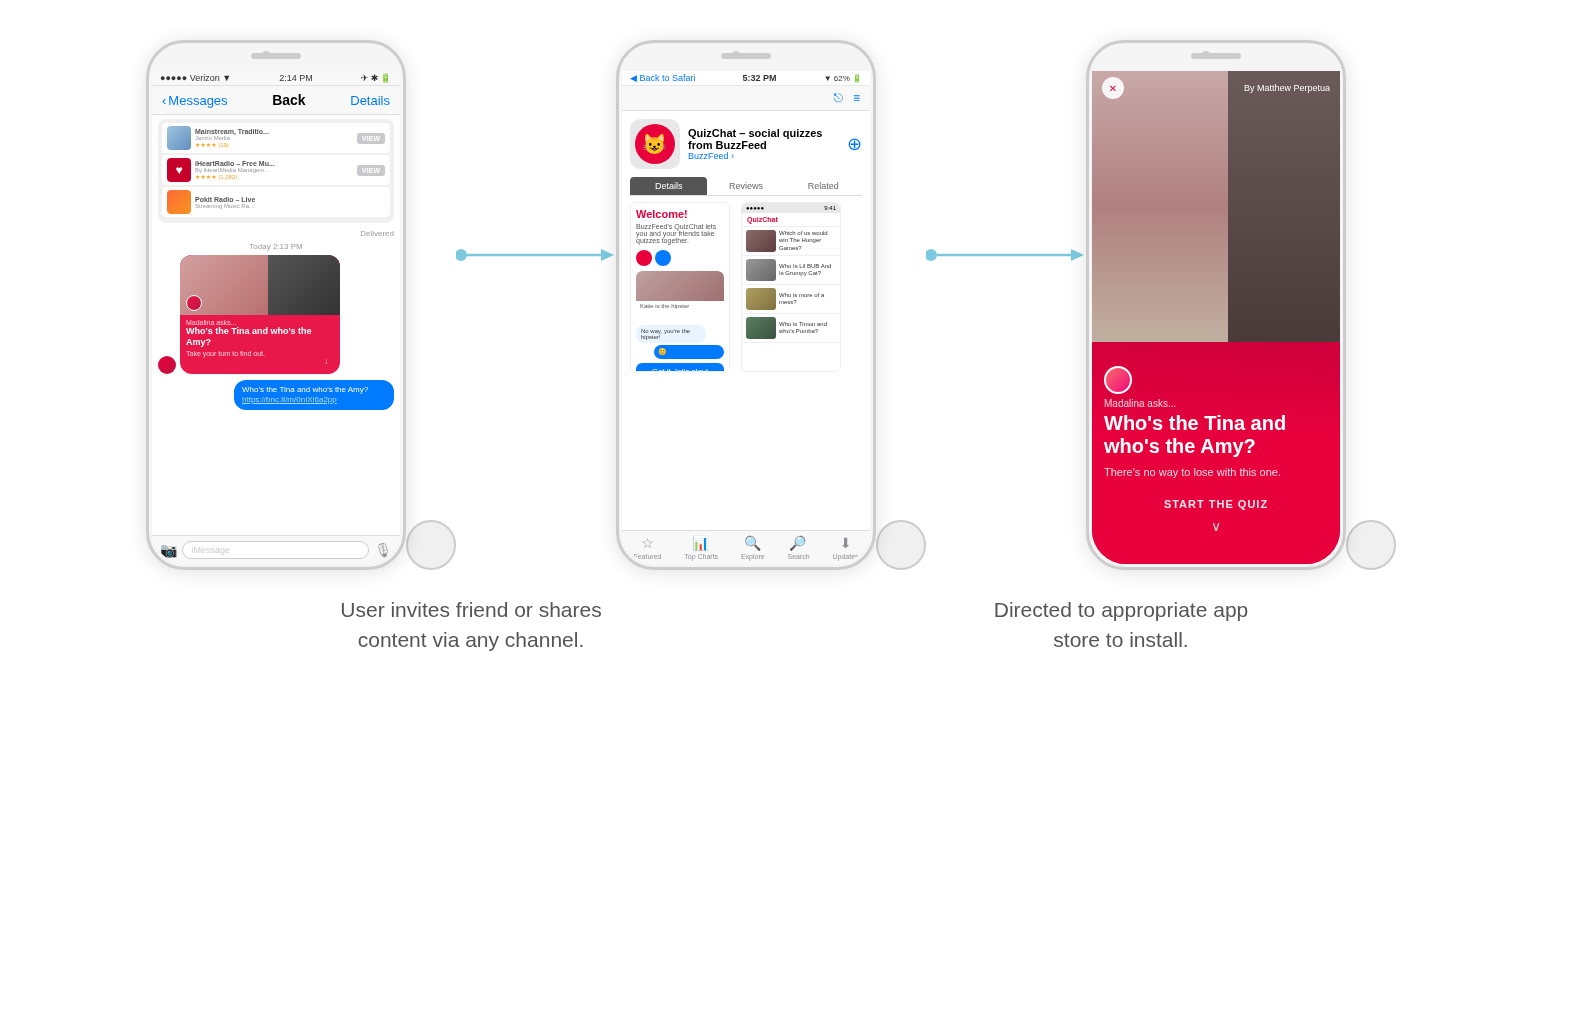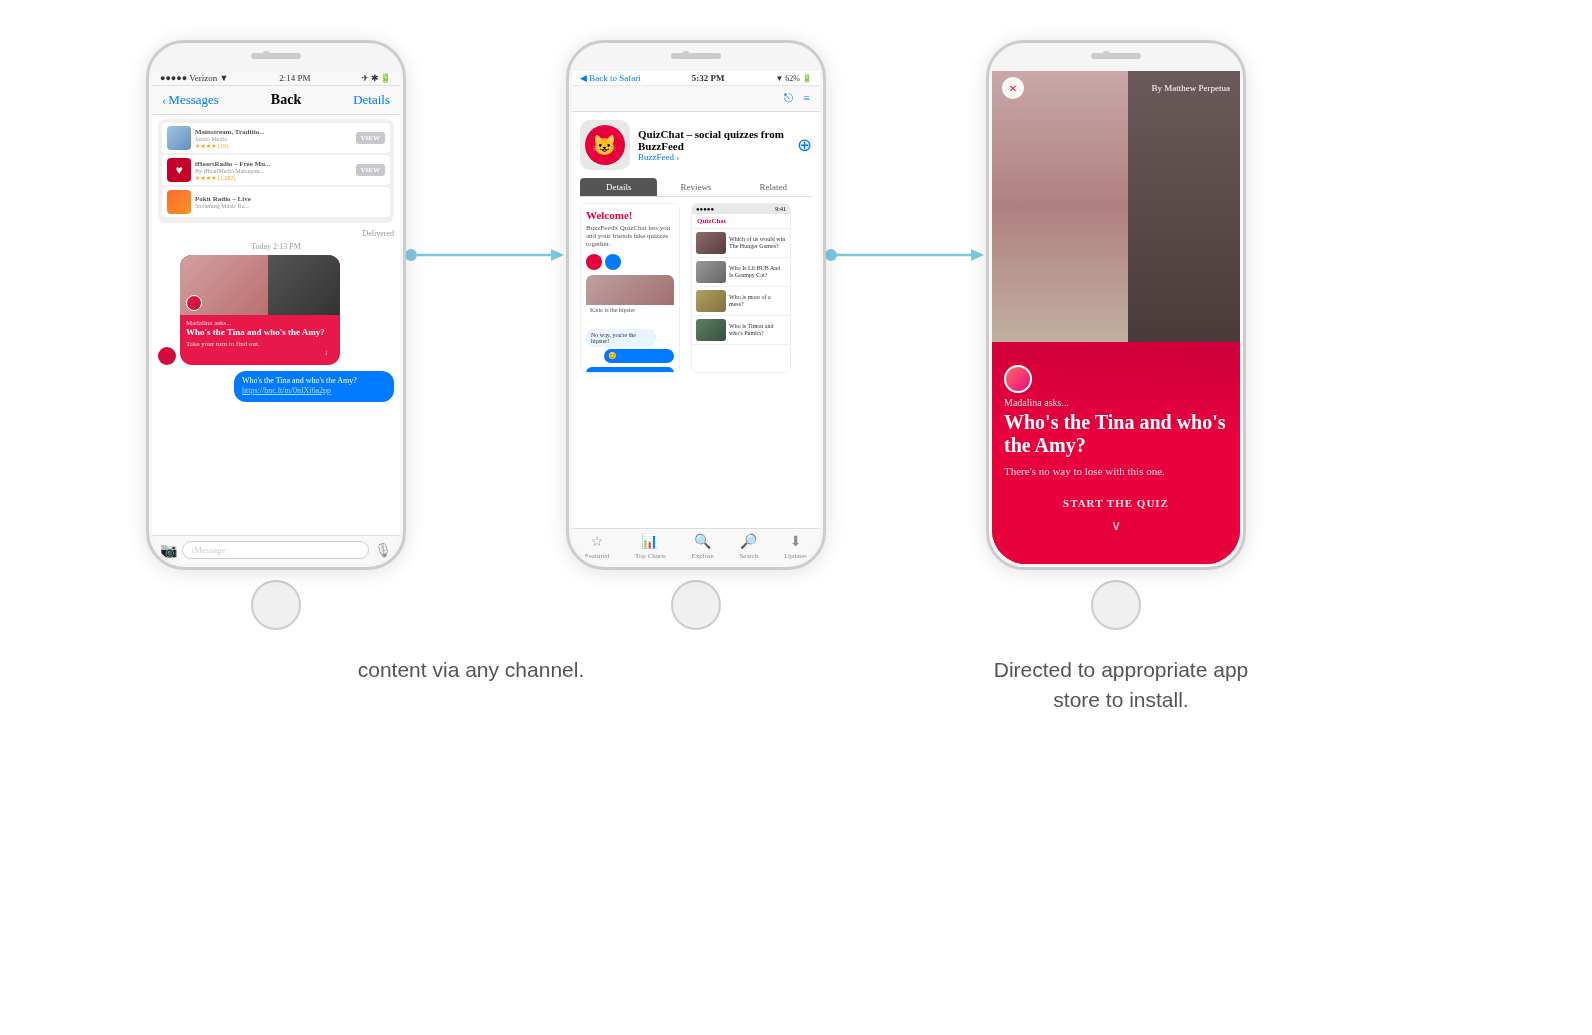--- a/index.html
+++ b/index.html
@@ -565,23 +565,22 @@
     }
 
     .phones-section {
       position: relative;
       width: 1300px;
       display: flex;
       align-items: flex-start;
     }
     .phone-col {
       display: flex;
-      flex-direction: column;
-      align-items: center;
-      font-family: Liberation Serif, serif;
+      flex-direction: row;
+      align-items: flex-end;
     }
     .arrow-col {
       display: flex;
       align-items: center;
       justify-content: center;
       margin-top: 200px;
     }
 
     
     .iheart-icon {
@@ -858,20 +857,21 @@
           </div>
         </div>
       </div>
       <div class="phone-home-btn"></div>
     </div>
 
   </div>
 
   <div class="phone-label-container" style="margin-top:25px; width:1300px; display:flex; justify-content:space-around;">
     <div class="phone-label-item">
+      <div class="phone-label-text">User invites friend or shares</div>
       <div class="phone-label-text">content via any channel.</div>
     </div>
     <div class="phone-label-item">
       <div class="phone-label-text">Directed to appropriate app</div>
       <div class="phone-label-text">store to install.</div>
     </div>
   </div>
 
 
 </div>

